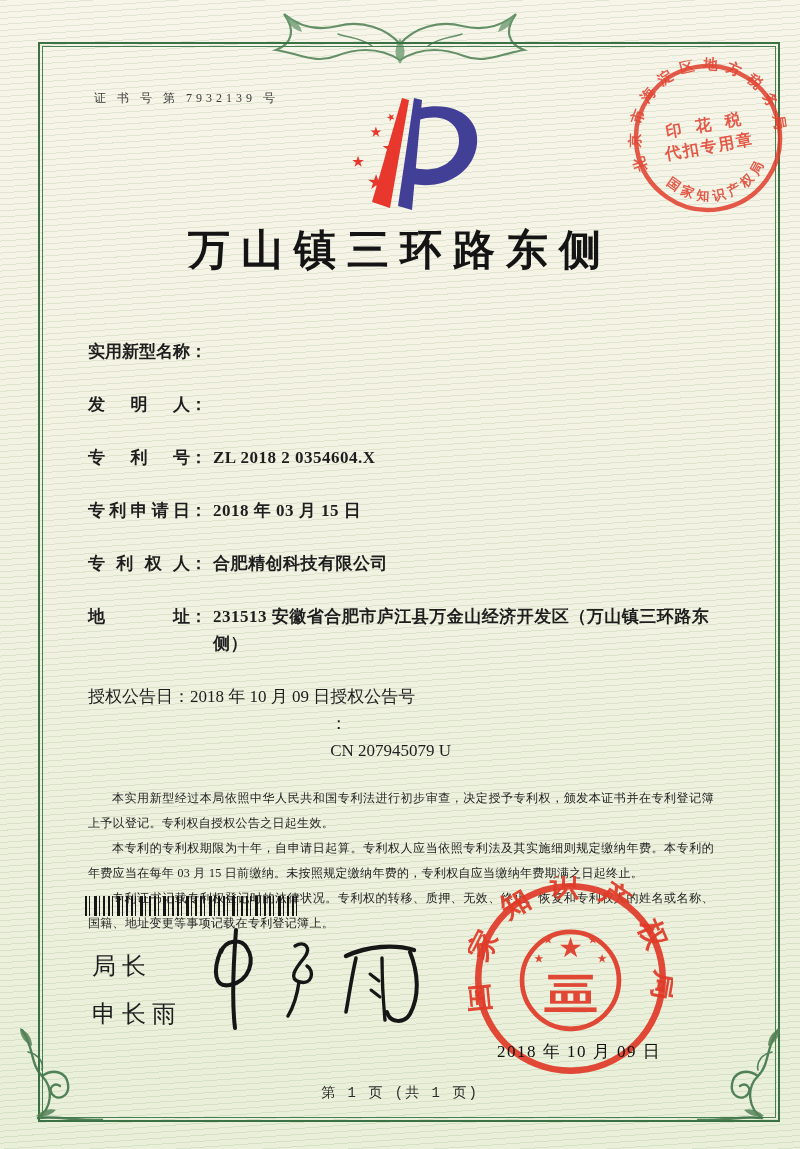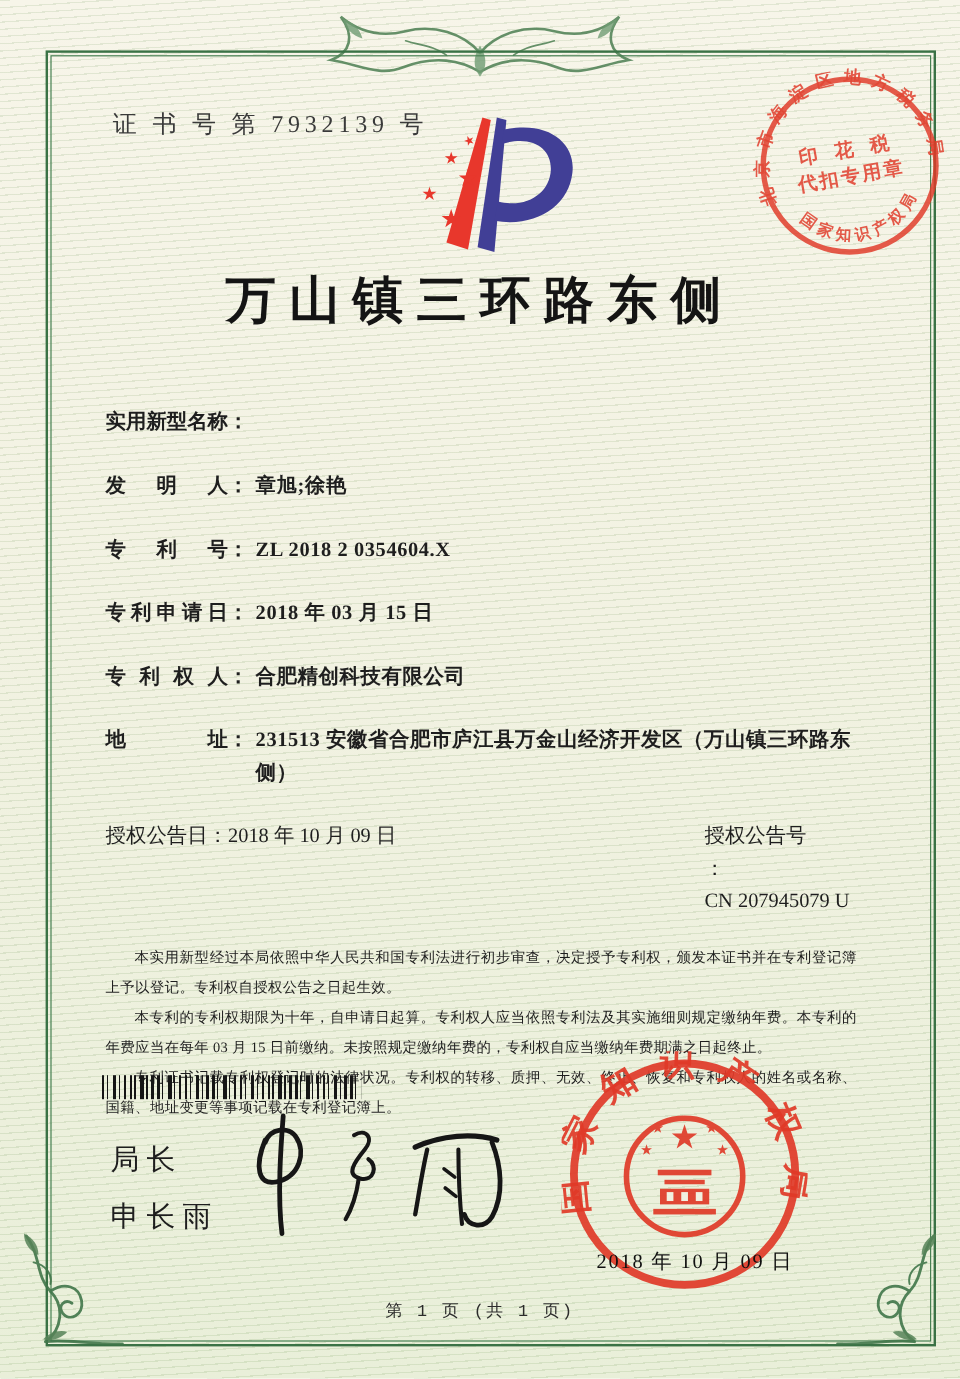--- a/index.html
+++ b/index.html
@@ -15,33 +15,33 @@
     mix-blend-mode:multiply;
   }
   .frame{
     position:absolute;left:38px;top:42px;width:738px;height:1076px;
     border:2px solid #3a7245;
   }
   .frame::before{
     content:"";position:absolute;inset:2px;border:1px solid #478052;
   }
   .cert-no{
-    position:absolute;left:94px;top:90px;font-size:20px;letter-spacing:4px;color:#3a3a3a;
+    position:absolute;left:94px;top:90px;font-size:12px;letter-spacing:4px;color:#3a3a3a;
   }
   .logo{position:absolute;left:306px;top:96px;}
   .title{
     position:absolute;left:0;right:0;top:222px;text-align:center;
     font-size:42px;font-weight:700;letter-spacing:11px;color:#141414;
   }
   .content{position:absolute;left:88px;top:338px;width:626px;font-size:17px;line-height:27px;}
   .frow{display:flex;margin-bottom:26px;font-weight:bold;}
   .flabel{display:inline-block;width:102px;flex:0 0 102px;text-align:justify;text-align-last:justify;}
   .fcolon{flex:0 0 auto;padding-right:6px;}
   .fvalue{flex:1;letter-spacing:0.5px;}
-  .grant-row{display:flex;justify-content:space-between;margin-bottom:22px;}
+  .grant-row{display:flex;justify-content:flex-start;margin-bottom:22px;}
   .grant-left,.grant-right{display:flex;}
   .grant-right{margin-right:6px;flex-direction:column;}
   .paras{margin-top:14px;}
   .paras p{margin:0;font-size:12px;line-height:25px;text-indent:2em;text-align:justify;letter-spacing:0.3px;}
   .barcode{
     position:absolute;left:85px;top:896px;width:216px;height:20px;
     background:repeating-linear-gradient(90deg,
       #151515 0 2px,transparent 2px 4px,#151515 4px 5px,transparent 5px 9px,
       #151515 9px 12px,transparent 12px 14px,#151515 14px 15px,transparent 15px 18px,
       #151515 18px 20px,transparent 20px 23px);
@@ -129,21 +129,20 @@
   <div class="title">万山镇三环路东侧</div>
 
   <div class="content">
     <div class="frow">
       <span class="flabel">实用新型名称</span>
         <span class="fcolon">：</span>
     </div>
     <div class="frow">
       <span class="flabel">发明人</span>
         <span class="fcolon">：</span>
-        <span class="fvalue">章旭;徐艳</span>
     </div>
     <div class="frow">
       <span class="flabel">专利号</span>
         <span class="fcolon">：</span>
         <span class="fvalue">ZL 2018 2 0354604.X</span>
     </div>
     <div class="frow">
       <span class="flabel">专利申请日</span>
         <span class="fcolon">：</span>
         <span class="fvalue">2018 年 03 月 15 日</span>

